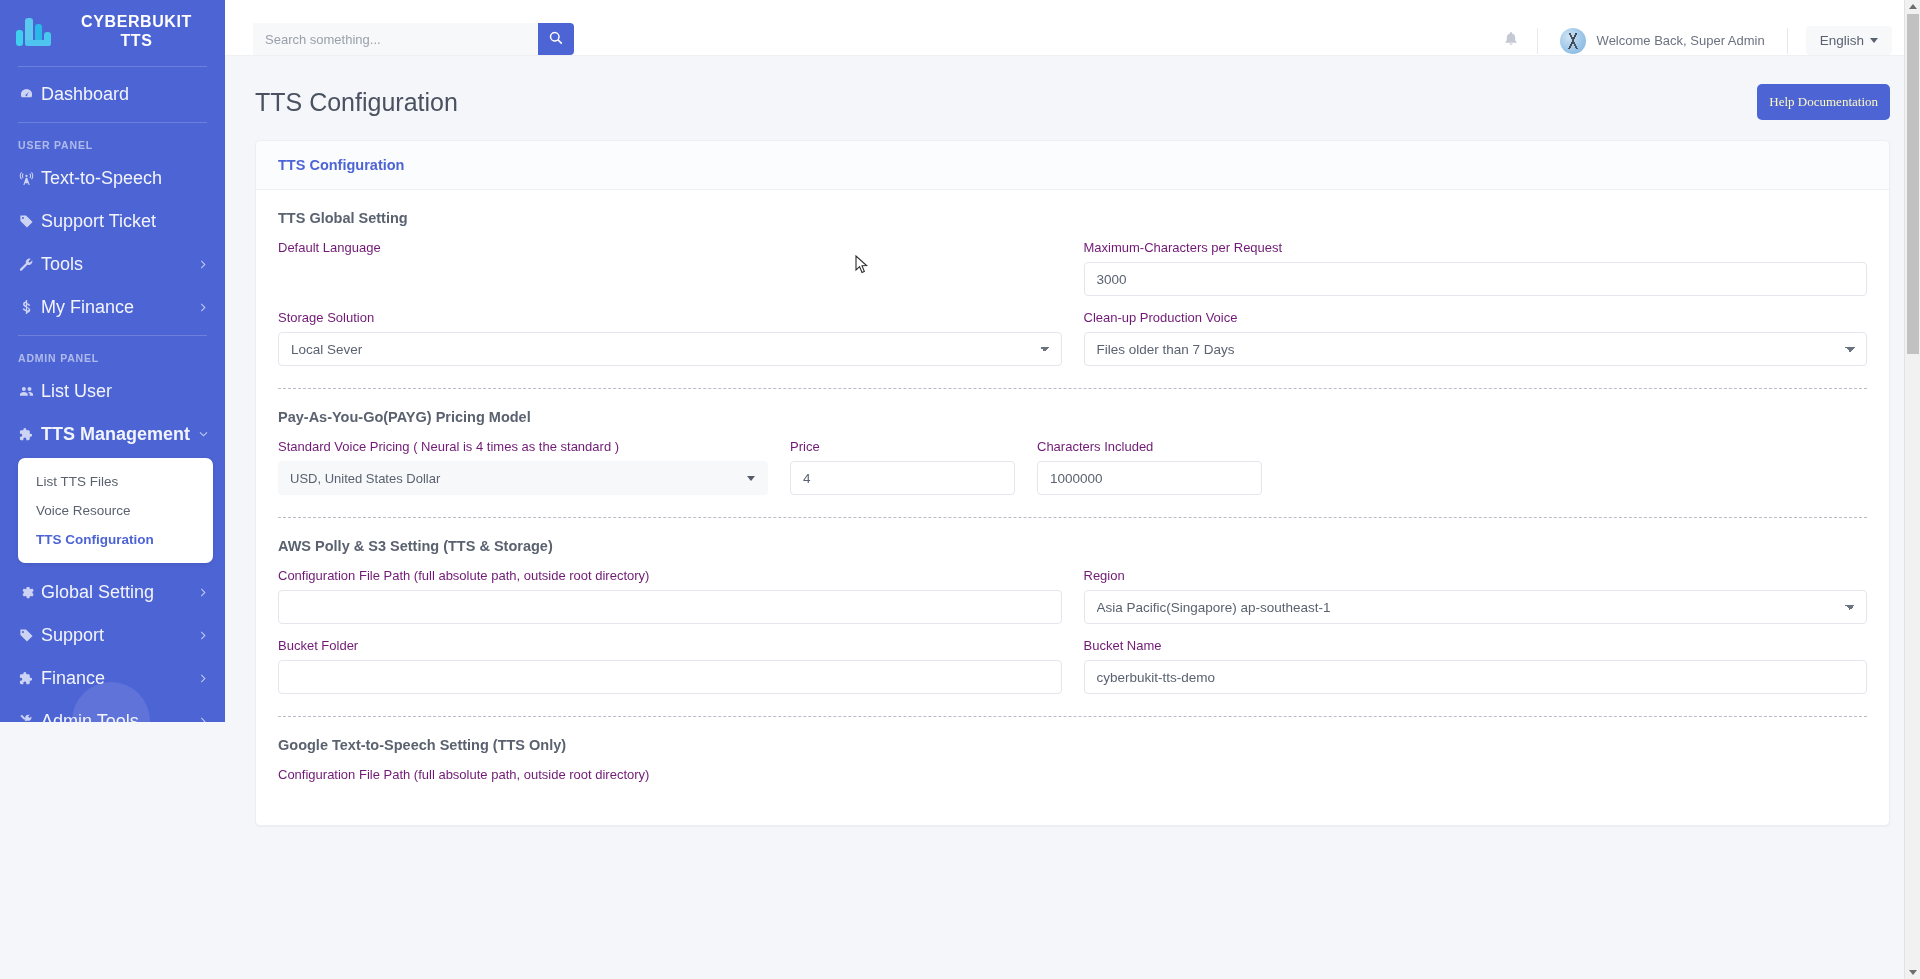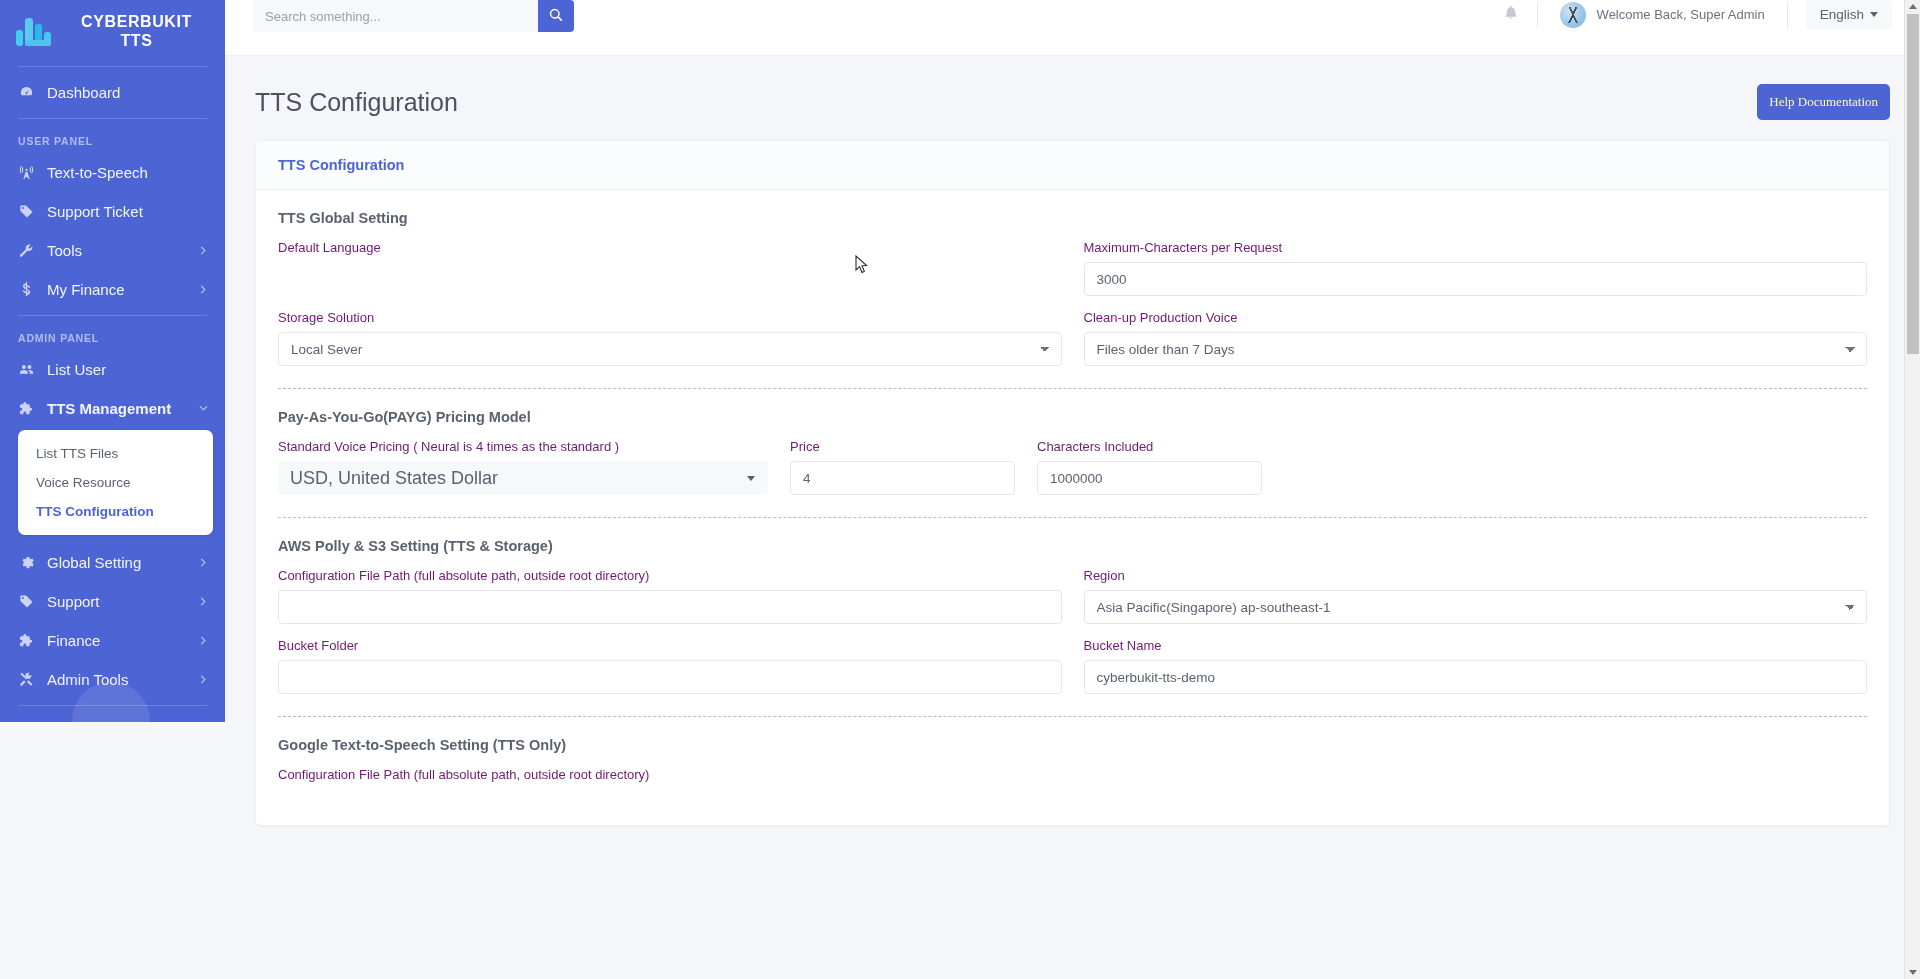--- a/index.html
+++ b/index.html
@@ -40,23 +40,23 @@
     font-size: 16px; font-weight: 700; letter-spacing: 0.6px;
     line-height: 19px; color: #ffffff; text-align: center; flex: 1;
   }
   .sb-hr { height: 1px; background: rgba(255,255,255,0.18); margin: 6px 18px; }
   .sb-section {
     font-size: 10.5px; font-weight: 700; letter-spacing: 0.8px;
     color: rgba(255,255,255,0.55);
     padding: 10px 18px 6px 18px; text-transform: uppercase;
   }
   .sb-item {
-    display: flex; align-items: center; gap: 12px;
+    display: flex; align-items: center; gap: 6px;
     padding: 11px 16px 11px 18px;
-    font-size: 15px; color: rgba(255,255,255,0.93);
+    font-size: 18px; color: rgba(255,255,255,0.93);
     cursor: pointer; position: relative;
   }
   .sb-ico {
     width: 17px; height: 17px; flex: 0 0 17px;
     display: flex; align-items: center; justify-content: center;
     color: rgba(255,255,255,0.72);
   }
   .sb-ico svg { width: 15px; height: 15px; fill: currentColor; }
   .sb-label { flex: 1; white-space: nowrap; }
   .sb-caret { margin-left: auto; color: rgba(255,255,255,0.65); display: flex; }
@@ -69,21 +69,21 @@
   }
   .submenu-item {
     padding: 7px 0 7px 18px; font-size: 13.5px; color: #5a6270; cursor: pointer;
   }
   .submenu-item.active { color: #4d64d4; font-weight: 600; }
 
   
   .main { flex: 1; height: 979px; position: relative; overflow: hidden; background: #f4f6fa; }
 
   .topbar {
-    height: 56px; background: #ffffff; display: flex; align-items: flex-start;
+    height: 56px; background: #ffffff; display: flex; align-items: flex-end;
     padding: 0 28px 0 28px; border-bottom: 1px solid #eef0f4;
   }
   .search-wrap { display: flex; height: 32px; margin-left: 0; }
   .search-input {
     width: 285px; height: 32px; border: none; outline: none;
     background: #f7f8fa; padding: 0 12px; font-size: 13px; color: #555;
     font-family: "Liberation Sans", sans-serif;
   }
   .search-input::placeholder { color: #9aa0ab; }
   .search-btn {
@@ -162,21 +162,21 @@
       linear-gradient(45deg, transparent 50%, #6b7280 50%),
       linear-gradient(135deg, #6b7280 50%, transparent 50%);
     background-position: calc(100% - 16px) 14px, calc(100% - 11px) 14px;
     background-size: 5px 5px, 5px 5px;
     background-repeat: no-repeat;
     padding-right: 30px; cursor: pointer;
   }
   .ctl::placeholder { color: #b7bcc6; }
   .select2 {
     height: 34px; background: #f7f8fa; border: none; border-radius: 4px;
-    display: flex; align-items: center; padding: 0 12px; font-size: 18px;
+    display: flex; align-items: center; padding: 0 12px; font-size: 13px;
     color: #5a6270; cursor: pointer; position: relative;
   }
   .select2 .tri {
     position: absolute; right: 13px; top: 15px;
     width: 0; height: 0; border-left: 4px solid transparent;
     border-right: 4px solid transparent; border-top: 5px solid #555c68;
   }
   .dotted-sep {
     border-top: 1px dashed #b9bdc7; margin: 22px 0 20px 0; height: 0;
   }

